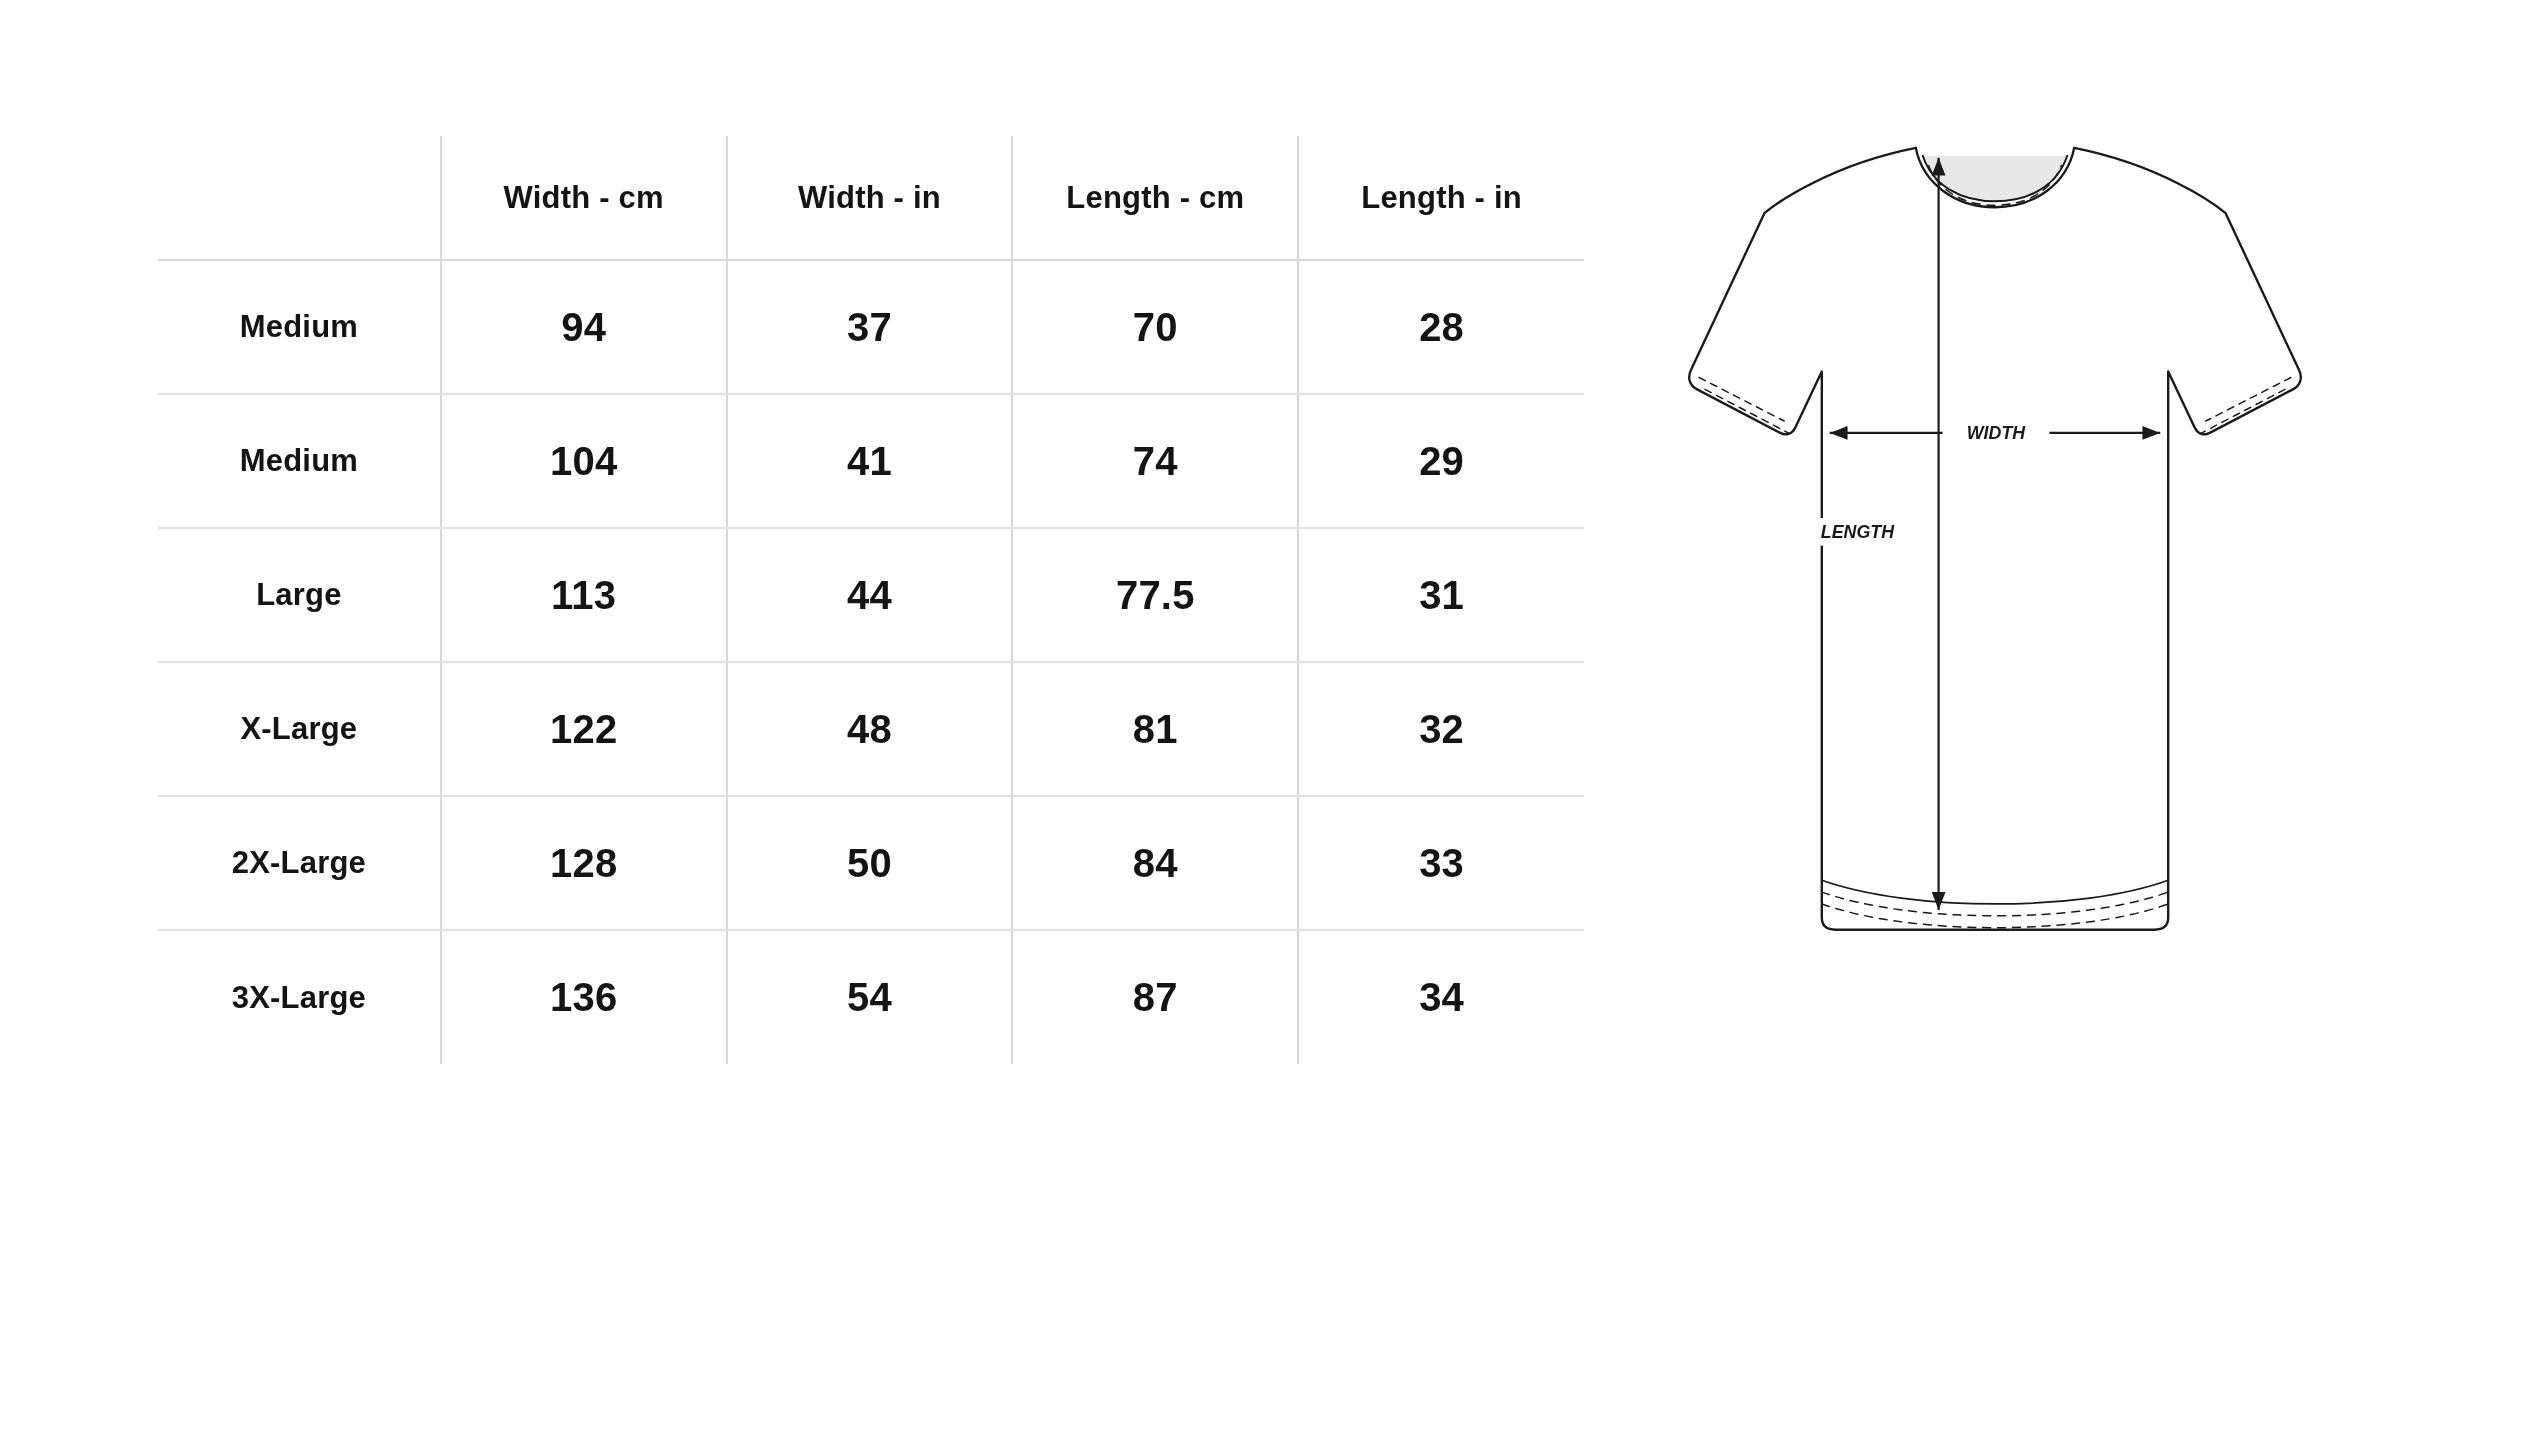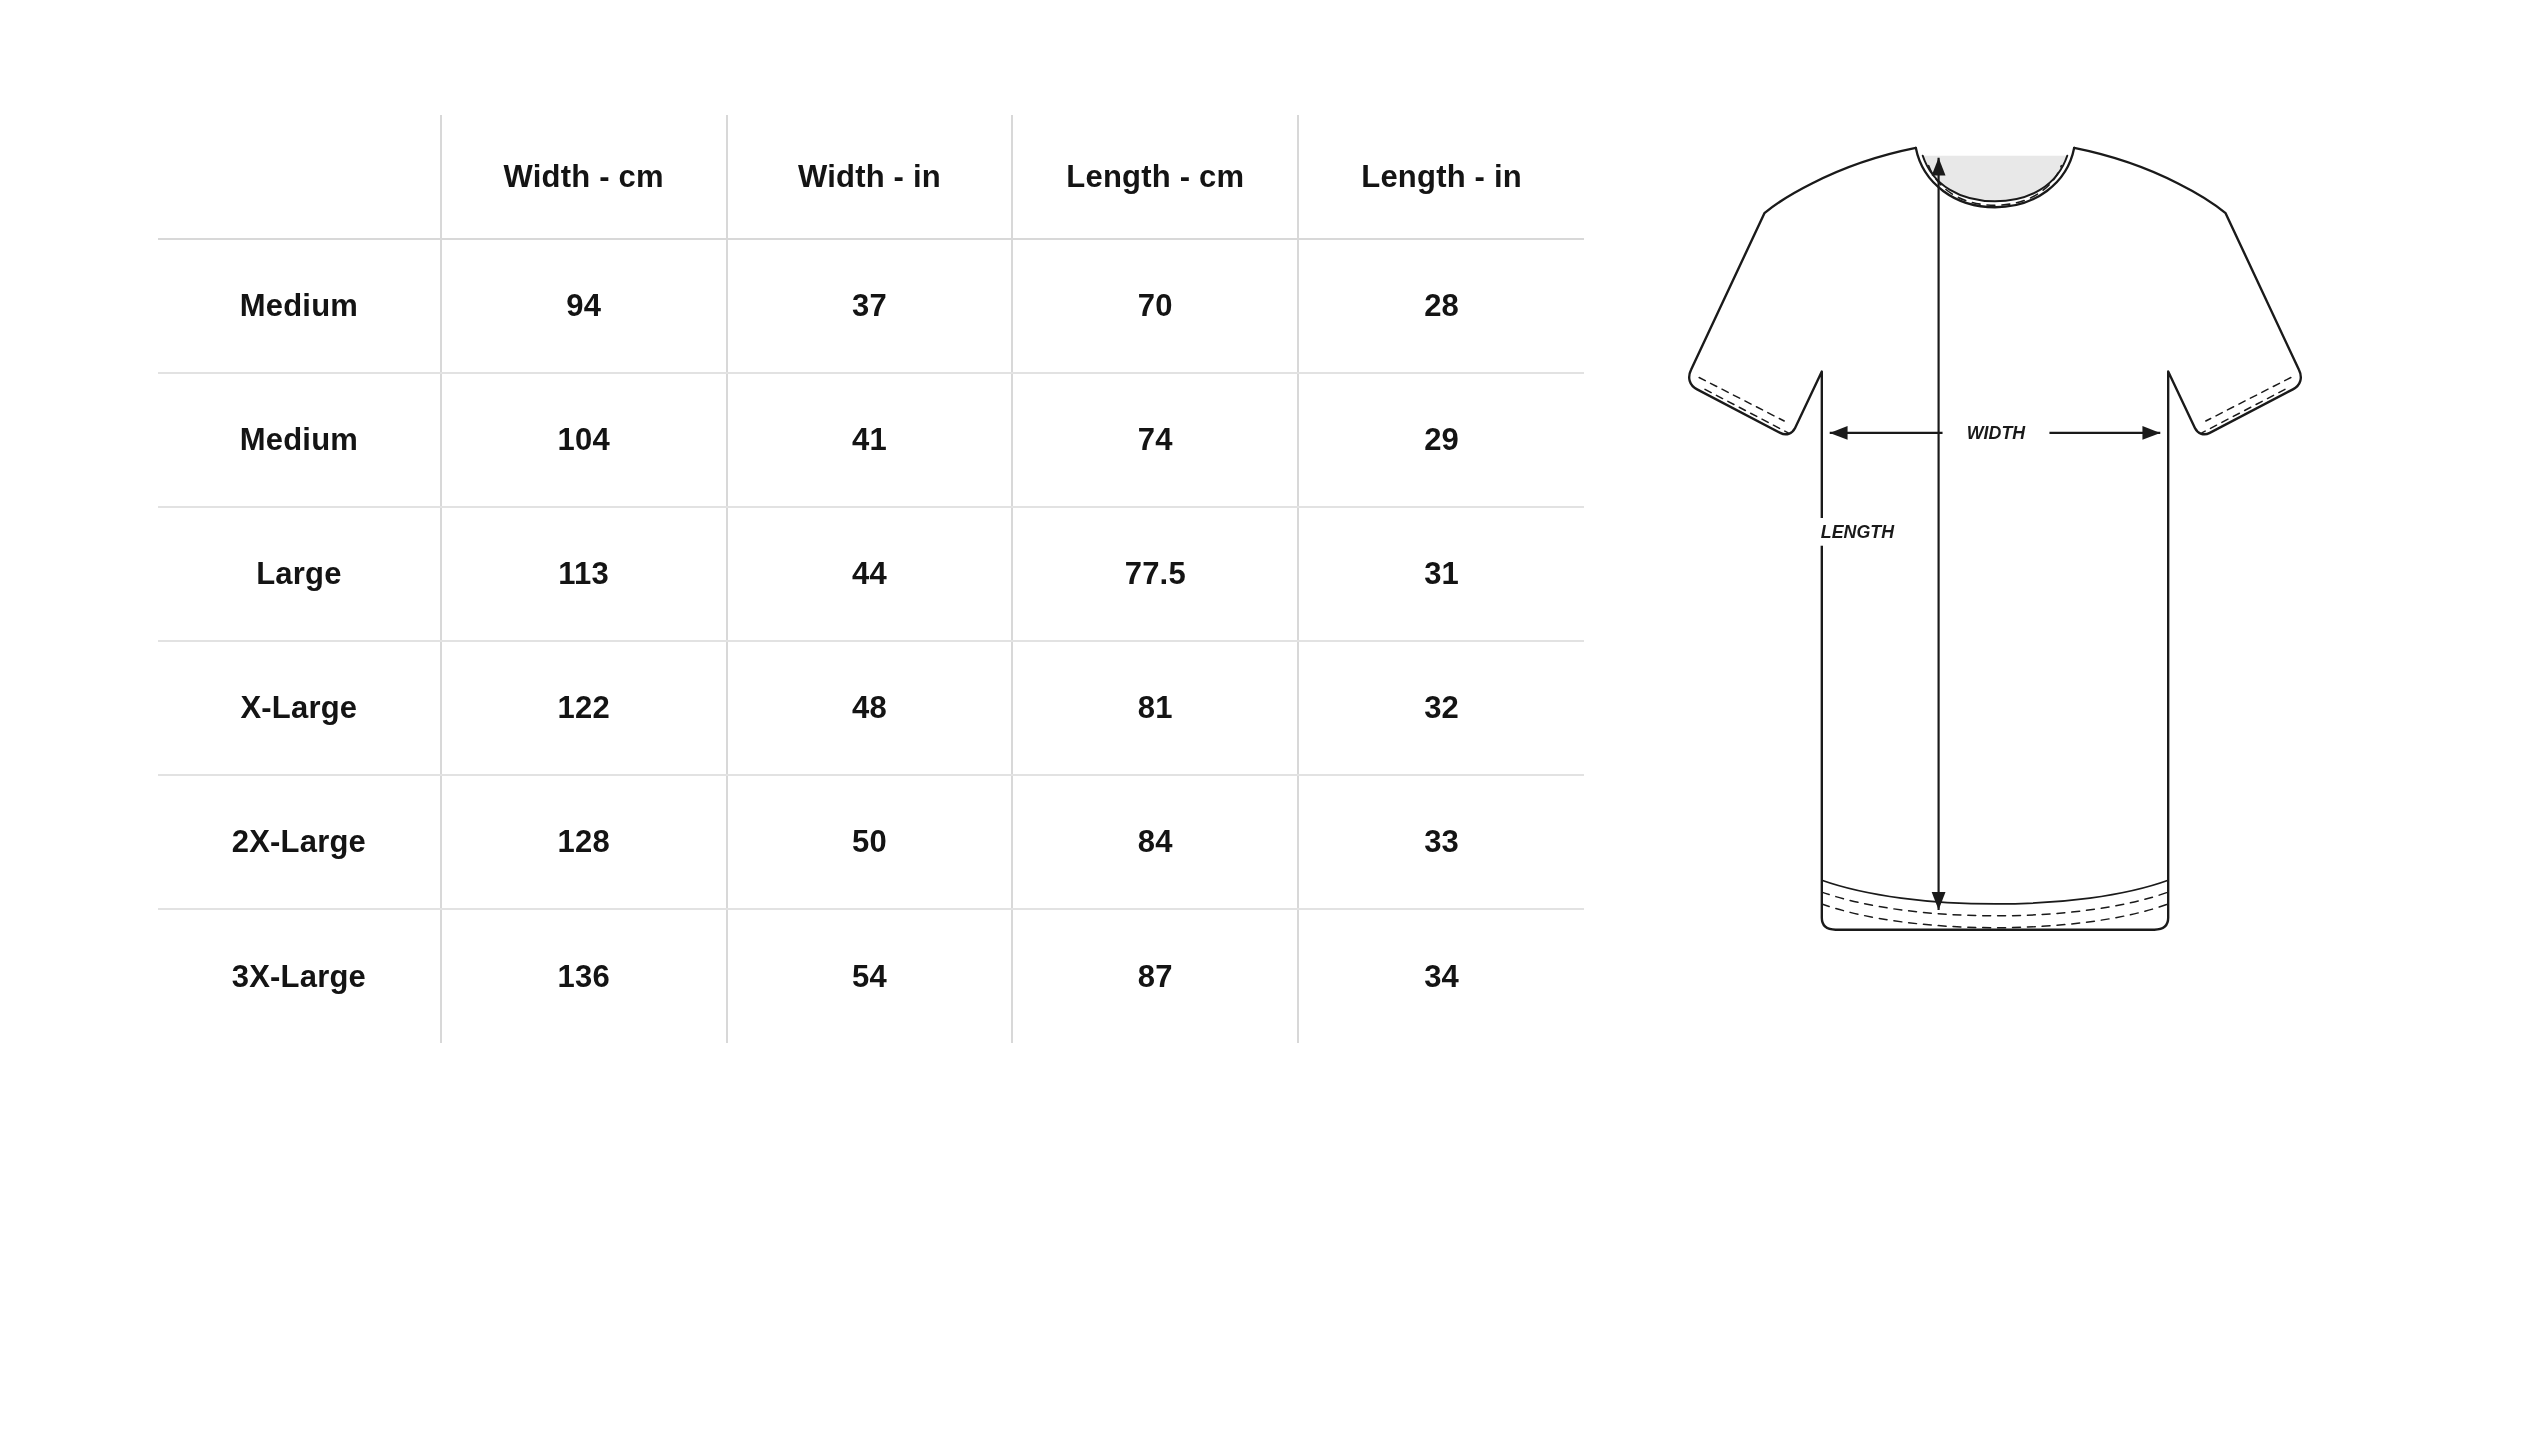--- a/index.html
+++ b/index.html
@@ -17,37 +17,37 @@
     position: relative;
     width: 2534px;
     height: 1454px;
     background: #ffffff;
   }
 
   
   .table-wrap {
     position: absolute;
     left: 158px;
-    top: 115px;
+    top: 136px;
     width: 1426px;
   }
   table.size-table {
     border-collapse: collapse;
     width: 1426px;
     table-layout: fixed;
   }
   table.size-table col.c-label { width: 282px; }
   table.size-table col.c-data  { width: 285px; }
 
   table.size-table th,
   table.size-table td {
     text-align: center;
     vertical-align: middle;
     font-weight: bold;
-    font-size: 31px;
+    font-size: 40px;
     letter-spacing: 0.2px;
     color: #141414;
     padding: 0;
     height: 134px;
   }
   table.size-table thead th {
     height: 124px;
     font-size: 31px;
     border-bottom: 2px solid #d8d8d8;
   }

